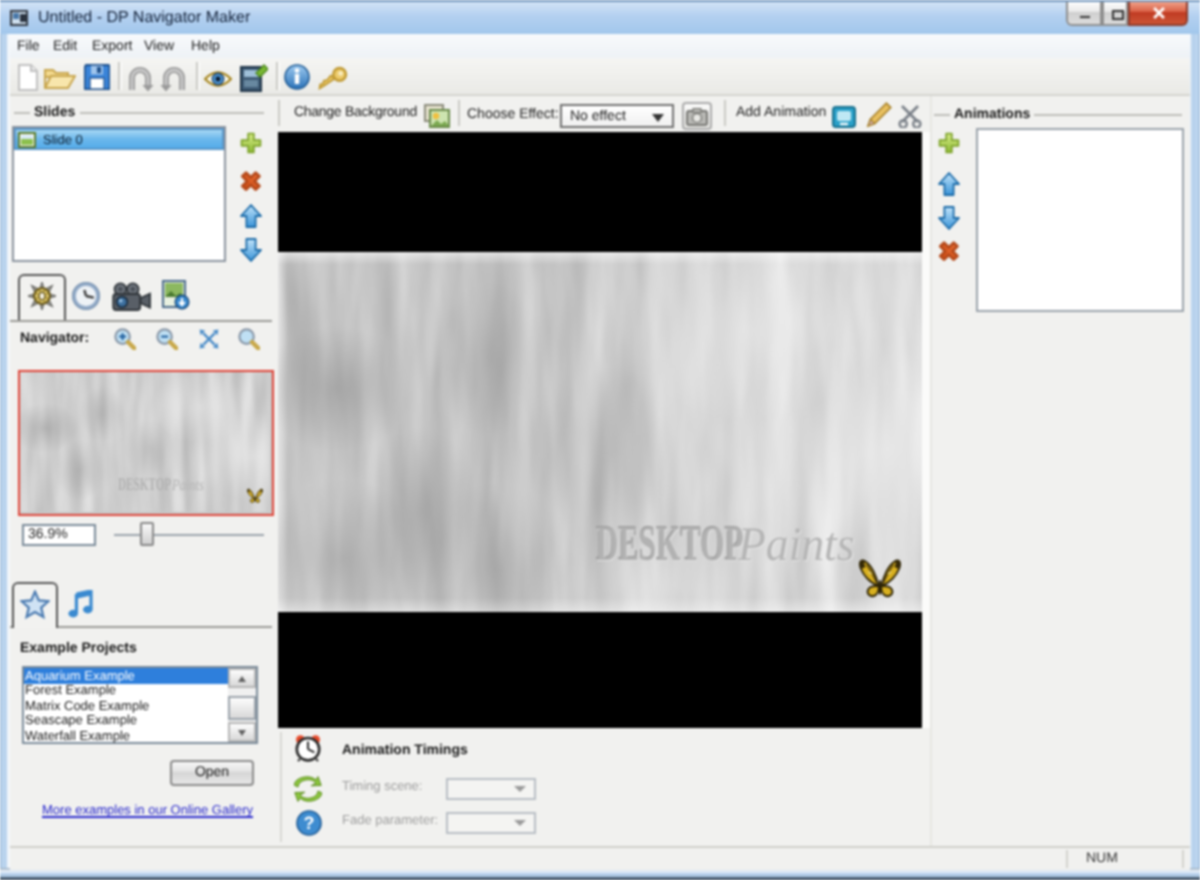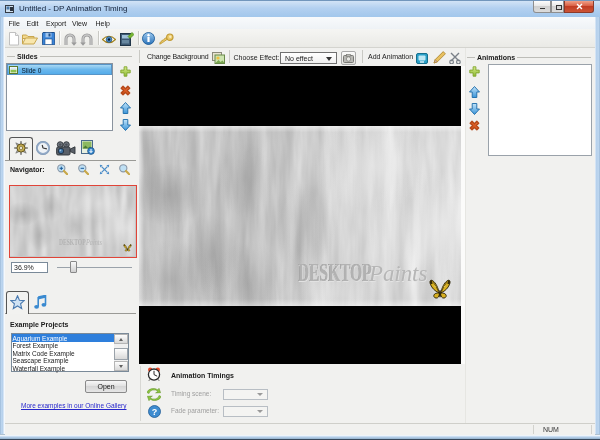--- a/index.html
+++ b/index.html
@@ -25,21 +25,21 @@
 
   <div class="abs" style="left:0;top:434px;width:600px;height:6px;background:linear-gradient(#93a9bd 0,#eef4fa 1.5px,#b9d3ee 3px,#9cb8d2 4.5px,#36475a 5px);"></div>
 
   <div class="abs" id="appicon" style="left:5px;top:4px;width:10px;height:10px;">
     <svg width="10" height="10" viewBox="0 0 10 10">
       <rect x="0.5" y="1.5" width="8" height="7" fill="#cfe0ef" stroke="#333a44" stroke-width="1"></rect>
       <rect x="1.5" y="2.5" width="3" height="3" fill="#4a78a8"></rect>
       <rect x="5" y="3" width="3" height="4" fill="#2a3340"></rect>
     </svg>
   </div>
-  <div class="abs t8" style="left:19px;top:4px;font-size:8px;color:#15233a;">Untitled - DP Animation Timing</div>
+  <div class="abs t8" style="left:19px;top:4px;font-size:8px;color:#15233a;">Untitled - DP Navigator Maker</div>
 
   <div class="abs" style="left:533px;top:1px;width:17.5px;height:11.5px;background:linear-gradient(#fdfdfd,#e8e8e8 45%,#cfcfcf 46%,#dcdcdc);border:1px solid #8e8e8e;border-top:none;border-radius:0 0 0 3px;box-sizing:border-box;">
     <div class="abs" style="left:5.5px;top:6.5px;width:5px;height:1.6px;background:#333;"></div>
   </div>
   <div class="abs" style="left:550.5px;top:1px;width:13.5px;height:11.5px;background:linear-gradient(#fdfdfd,#e8e8e8 45%,#cfcfcf 46%,#dcdcdc);border:1px solid #8e8e8e;border-top:none;box-sizing:border-box;">
     <div class="abs" style="left:4px;top:3.5px;width:4px;height:3.2px;border:1px solid #333;"></div>
   </div>
   <div class="abs" style="left:564px;top:1px;width:30px;height:11.5px;background:linear-gradient(#f0a088,#d95f44 45%,#c03a22 46%,#cc5536);border:1px solid #8c3a2a;border-top:none;border-radius:0 0 3px 0;box-sizing:border-box;">
       <svg width="7" height="7" viewBox="0 0 8 8" style="position:absolute;left:10.5px;top:2px;">
         <path d="M1.2 1.2 L6.8 6.8 M6.8 1.2 L1.2 6.8" stroke="#fff" stroke-width="1.6"></path>

